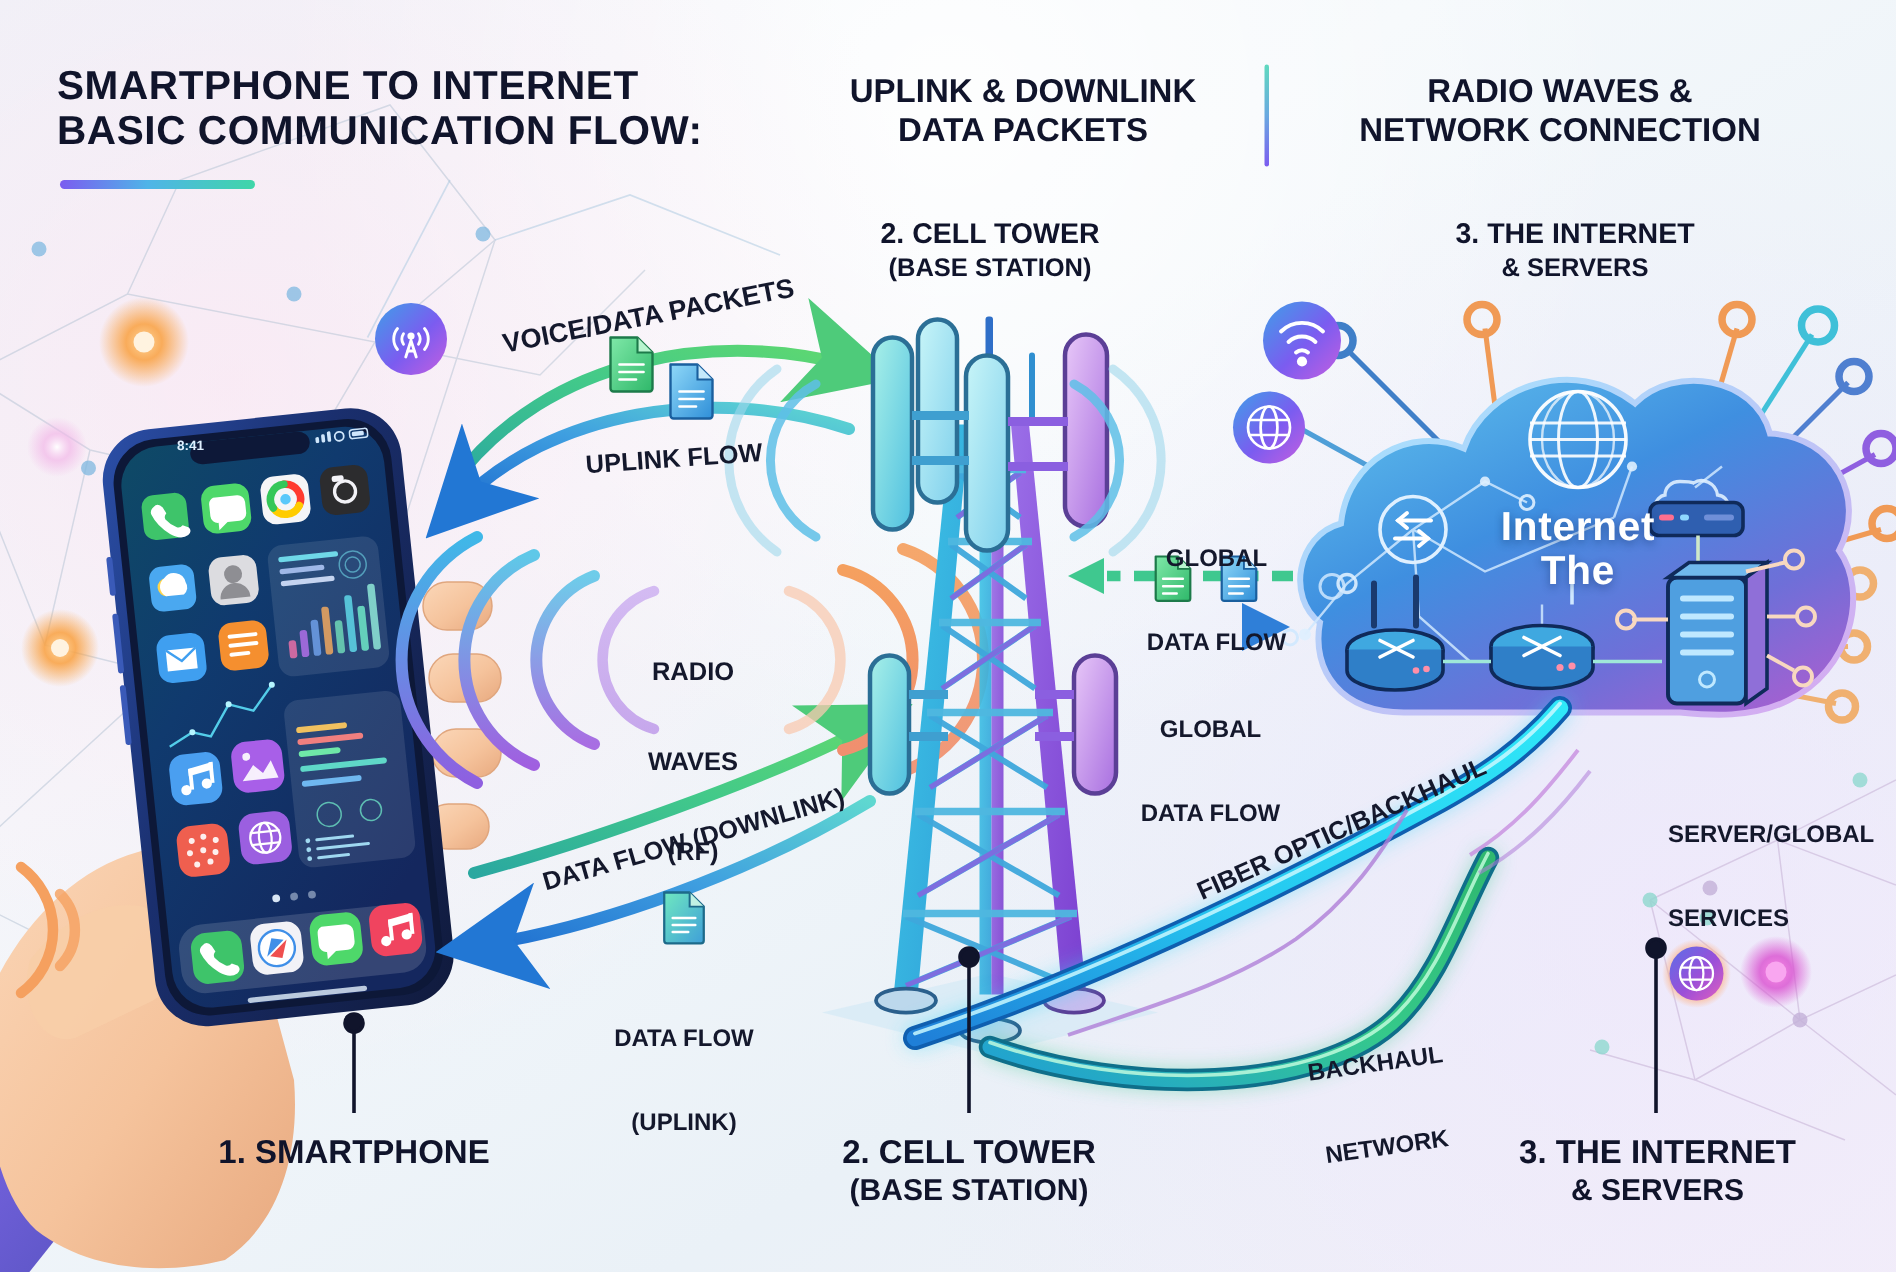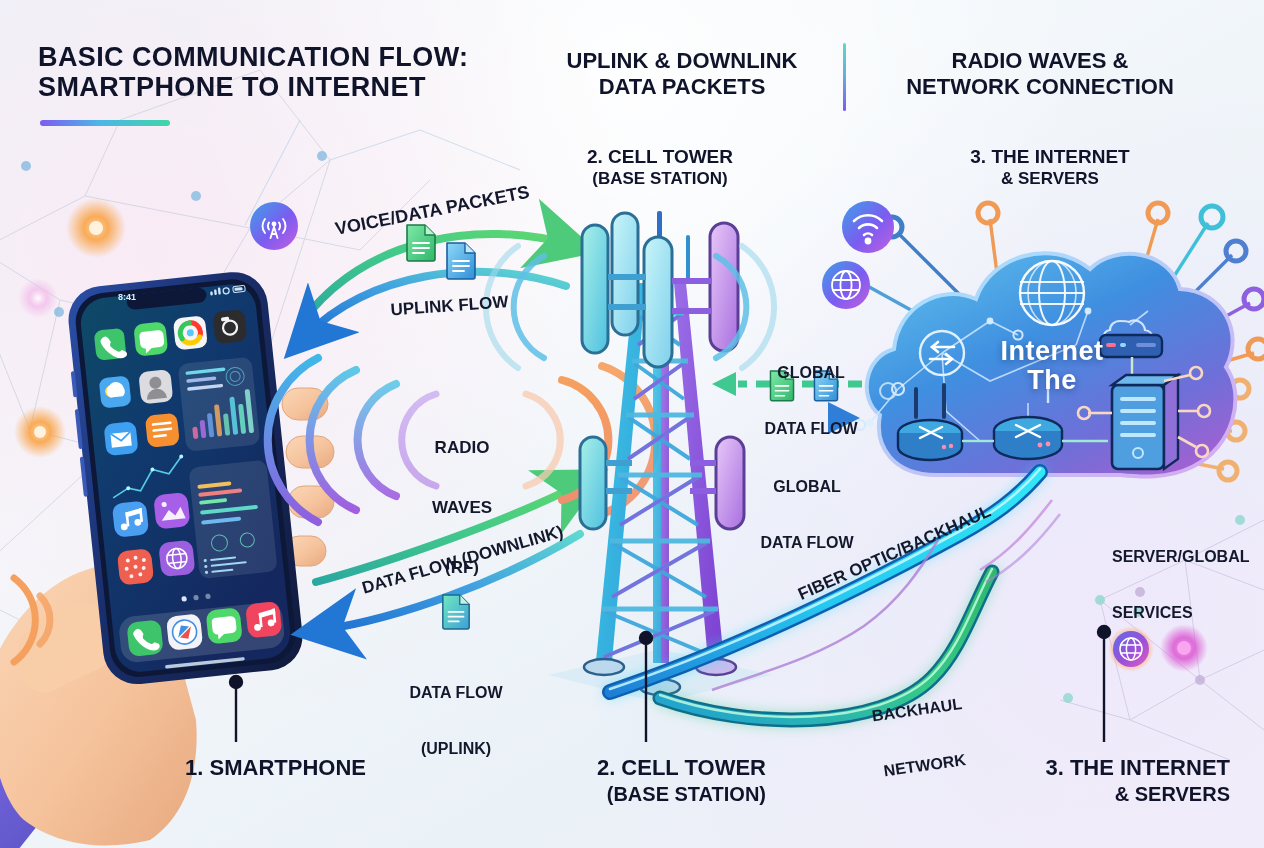--- a/index.html
+++ b/index.html
@@ -40,21 +40,21 @@
   .divider{
     left:843px;top:43px;width:3px;height:68px;border-radius:2px;
     background:linear-gradient(180deg,#5fd9bf 0%,#6aa9e0 50%,#7b5cf0 100%);
   }
 
   
   .cap{position:absolute;text-align:center;color:#10142b;text-transform:uppercase;font-weight:700;}
   .cap .l1{font-size:19px;line-height:1.2;}
   .cap .l2{font-size:17px;line-height:1.2;}
 
-  .bottom-cap{position:absolute;text-align:right;color:#10142b;text-transform:uppercase;font-weight:700;}
+  .bottom-cap{position:absolute;text-align:center;color:#10142b;text-transform:uppercase;font-weight:700;}
   .bottom-cap .b1{font-size:22px;line-height:1.25;}
   .bottom-cap .b2{font-size:20px;line-height:1.25;}
 
   
   .flab{position:absolute;color:#14182c;font-weight:700;text-transform:uppercase;white-space:pre;text-align:center;line-height:1.18;}
   .sz18{font-size:18px;}
   .sz17{font-size:17px;}
   .sz16{font-size:16px;}
 
   .cloudtext{
@@ -174,22 +174,22 @@
     <circle cx="23" cy="23" r="23" fill="url(#badgeHalo)"></circle>
     <circle cx="23" cy="23" r="18" fill="url(#badgeG2)"></circle>
     <g stroke="#ffffff" stroke-width="1.5" fill="none">
       <circle cx="23" cy="23" r="11"></circle>
       <ellipse cx="23" cy="23" rx="4.6" ry="11"></ellipse>
       <path d="M12.5 19 H33.5 M12.5 27 H33.5"></path>
     </g>
   </svg>
 
   <div class="abs h-main">
+    <div>Smartphone to Internet</div>
     <div>Basic Communication Flow:</div>
-    <div>Smartphone to Internet</div>
   </div>
   <div class="abs accent-bar"></div>
 
   <div class="abs h-mid">
     <div>Uplink &amp; Downlink</div>
     <div>Data Packets</div>
   </div>
 
   <div class="abs divider"></div>
 

